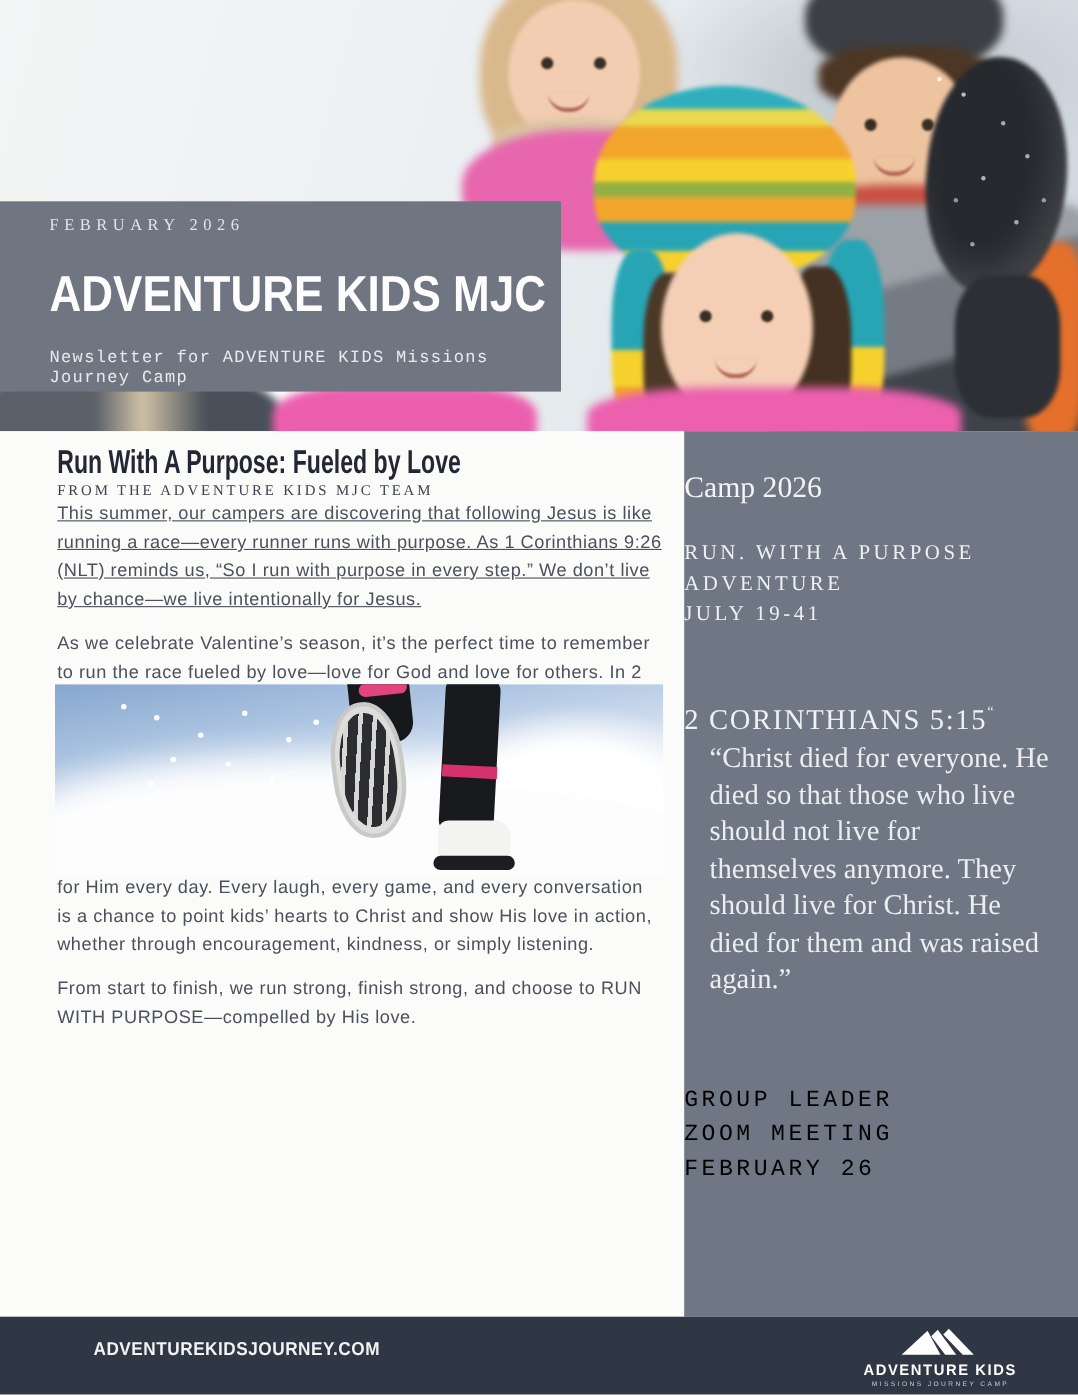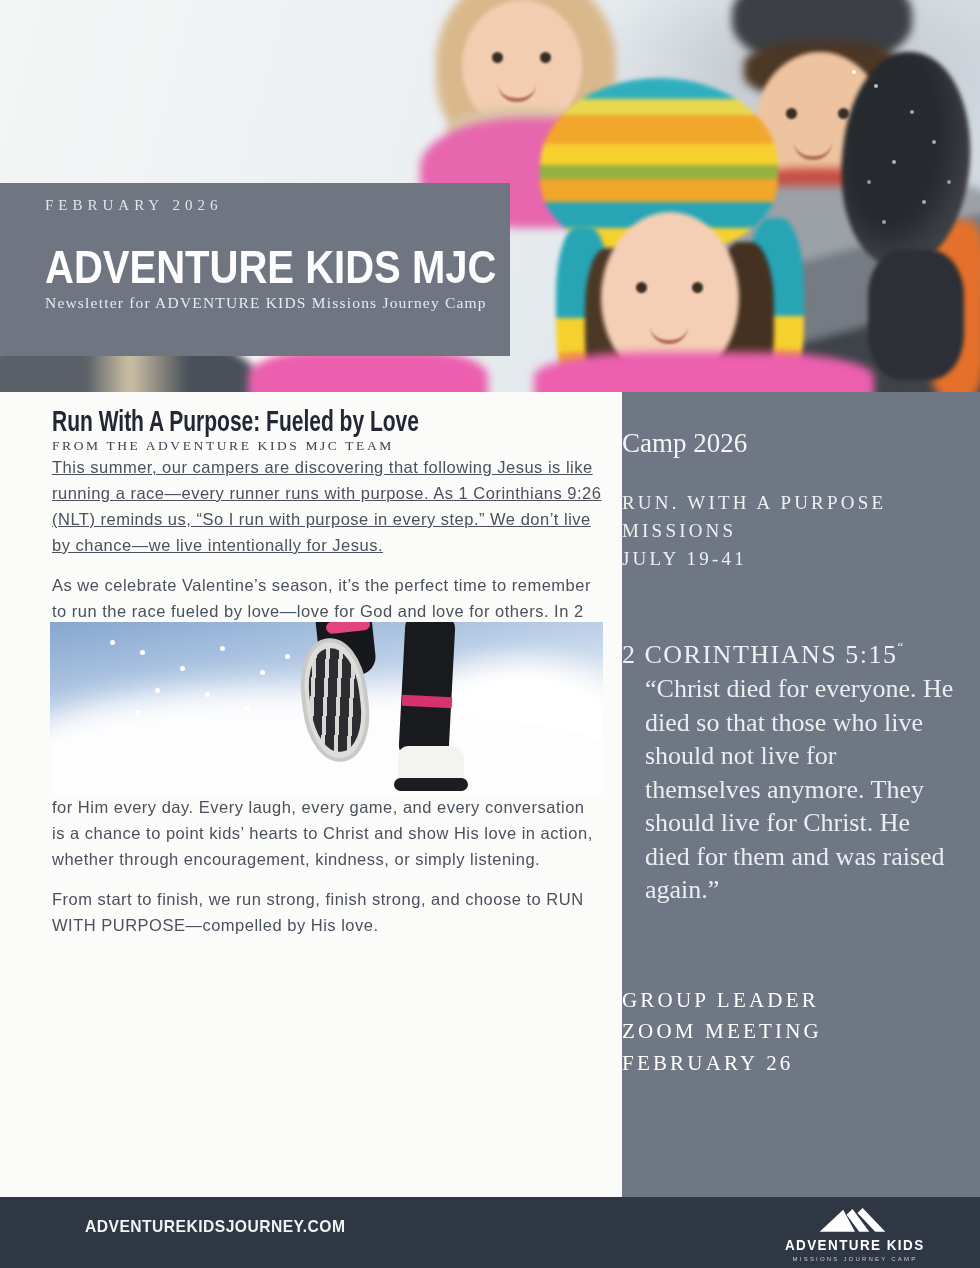--- a/index.html
+++ b/index.html
@@ -55,21 +55,21 @@
                      30px 150px 0 rgba(255,255,255,.55),70px 130px 0 rgba(255,255,255,.6),
                      95px 110px 0 rgba(255,255,255,.5),15px 110px 0 rgba(255,255,255,.5);}
   .mitten-cuff{left:868px;top:250px;width:96px;height:130px;border-radius:35%;background:#2c2f35;}
 
   
   .band{position:absolute;left:0;top:183px;width:510px;height:173px;background:#6f7581;color:#eceef1;
         box-sizing:border-box;padding:14px 0 0 45px;}
   .band-date{font-family:"Liberation Serif",serif;font-size:15px;letter-spacing:5px;color:#e3e5e9;}
   .band-title{margin-top:26px;font-size:46px;font-weight:bold;color:#fdfdfd;letter-spacing:0px;
               white-space:nowrap;display:inline-block;transform:scaleX(.87);transform-origin:left center;}
-  .band-sub{font-family:Liberation Serif, serif;font-size:15.5px;letter-spacing:1.2px;color:#e9eaee;}
+  .band-sub{margin-top:22px;font-family:Liberation Mono, monospace;font-size:15.5px;letter-spacing:1.2px;color:#e9eaee;}
 
   
   .main{position:absolute;left:0;top:392px;width:622px;height:805px;background:#fbfbf9;
         box-sizing:border-box;padding:12px 20px 0 52px;}
   .main h1{margin:0;font-size:30px;font-weight:bold;color:#232733;white-space:nowrap;
            display:inline-block;transform:scaleX(.70);transform-origin:left center;letter-spacing:0;}
   .kicker{margin-top:0px;font-family:"Liberation Serif",serif;font-size:13.5px;letter-spacing:2.6px;color:#3d434e;}
   .main p{margin:0 0 14px 0;font-size:16.5px;line-height:26px;letter-spacing:.5px;color:#4b515c;}
   .main .p-first{margin-top:0;text-decoration:underline;}
 
@@ -103,21 +103,21 @@
       border-radius:7px;}
 
   
   .sidebar{position:absolute;left:622px;top:392px;width:358px;height:805px;background:#707784;
            color:#edeff2;text-align:left;font-family:"Liberation Serif",serif;box-sizing:border-box;}
   .camp-title{margin-top:36px;font-size:27px;color:#f3f4f6;}
   .camp-lines{margin-top:30px;font-size:19px;letter-spacing:3.2px;line-height:28px;color:#eef0f3;}
   .verse-ref{margin-top:66px;font-size:26px;letter-spacing:1.5px;color:#eef0f3;white-space:nowrap;}
   .verse-ref .vmark{font-size:13px;vertical-align:12px;}
   .verse{margin:2px auto 0;width:312px;font-size:26px;line-height:33.5px;color:#ebedf0;}
-  .meeting{margin-top:78px;font-size:21px;letter-spacing:3.2px;line-height:31.5px;color:#ffffff;}
+  .meeting{margin-top:78px;font-size:21px;letter-spacing:3.2px;line-height:31.5px;color:#000000;font-family:Liberation Mono, monospace;}
 
   
   .footer{position:absolute;left:0;top:1197px;width:980px;height:71px;background:#2e3743;
           display:flex;align-items:center;justify-content:space-between;box-sizing:border-box;
           padding:0 30px 0 85px;}
   .site{font-size:17px;font-weight:bold;color:#f2f3f5;letter-spacing:.5px;white-space:nowrap;
         display:inline-block;transform:scaleX(.92);transform-origin:left center;margin-top:-12px;}
   .logo{display:flex;flex-direction:column;align-items:center;width:190px;}
   .logo svg{display:block;}
   .logo-title{font-size:14px;font-weight:bold;color:#ffffff;letter-spacing:1.5px;white-space:nowrap;
@@ -191,21 +191,21 @@
     <div class="leg-r"></div>
     <div class="band-r"></div>
     <div class="shoe-r"></div>
     <div class="shoe-sole"></div>
   </div>
 
   <aside class="sidebar">
     <div class="camp-title">Camp 2026</div>
     <div class="camp-lines">
       <div>RUN. WITH A PURPOSE</div>
-      <div>MISSIONS</div>
+      <div>ADVENTURE</div>
       <div>JULY 19-41</div>
     </div>
     <div class="verse-ref"><span>2 CORINTHIANS 5:15</span><span class="vmark">“</span></div>
     <div class="verse">“Christ died for everyone. He died so that those who live should not live for themselves anymore. They should live for Christ. He died for them and was raised again.”</div>
     <div class="meeting">
       <div>GROUP LEADER</div>
       <div>ZOOM MEETING</div>
       <div>FEBRUARY 26</div>
     </div>
   </aside>

